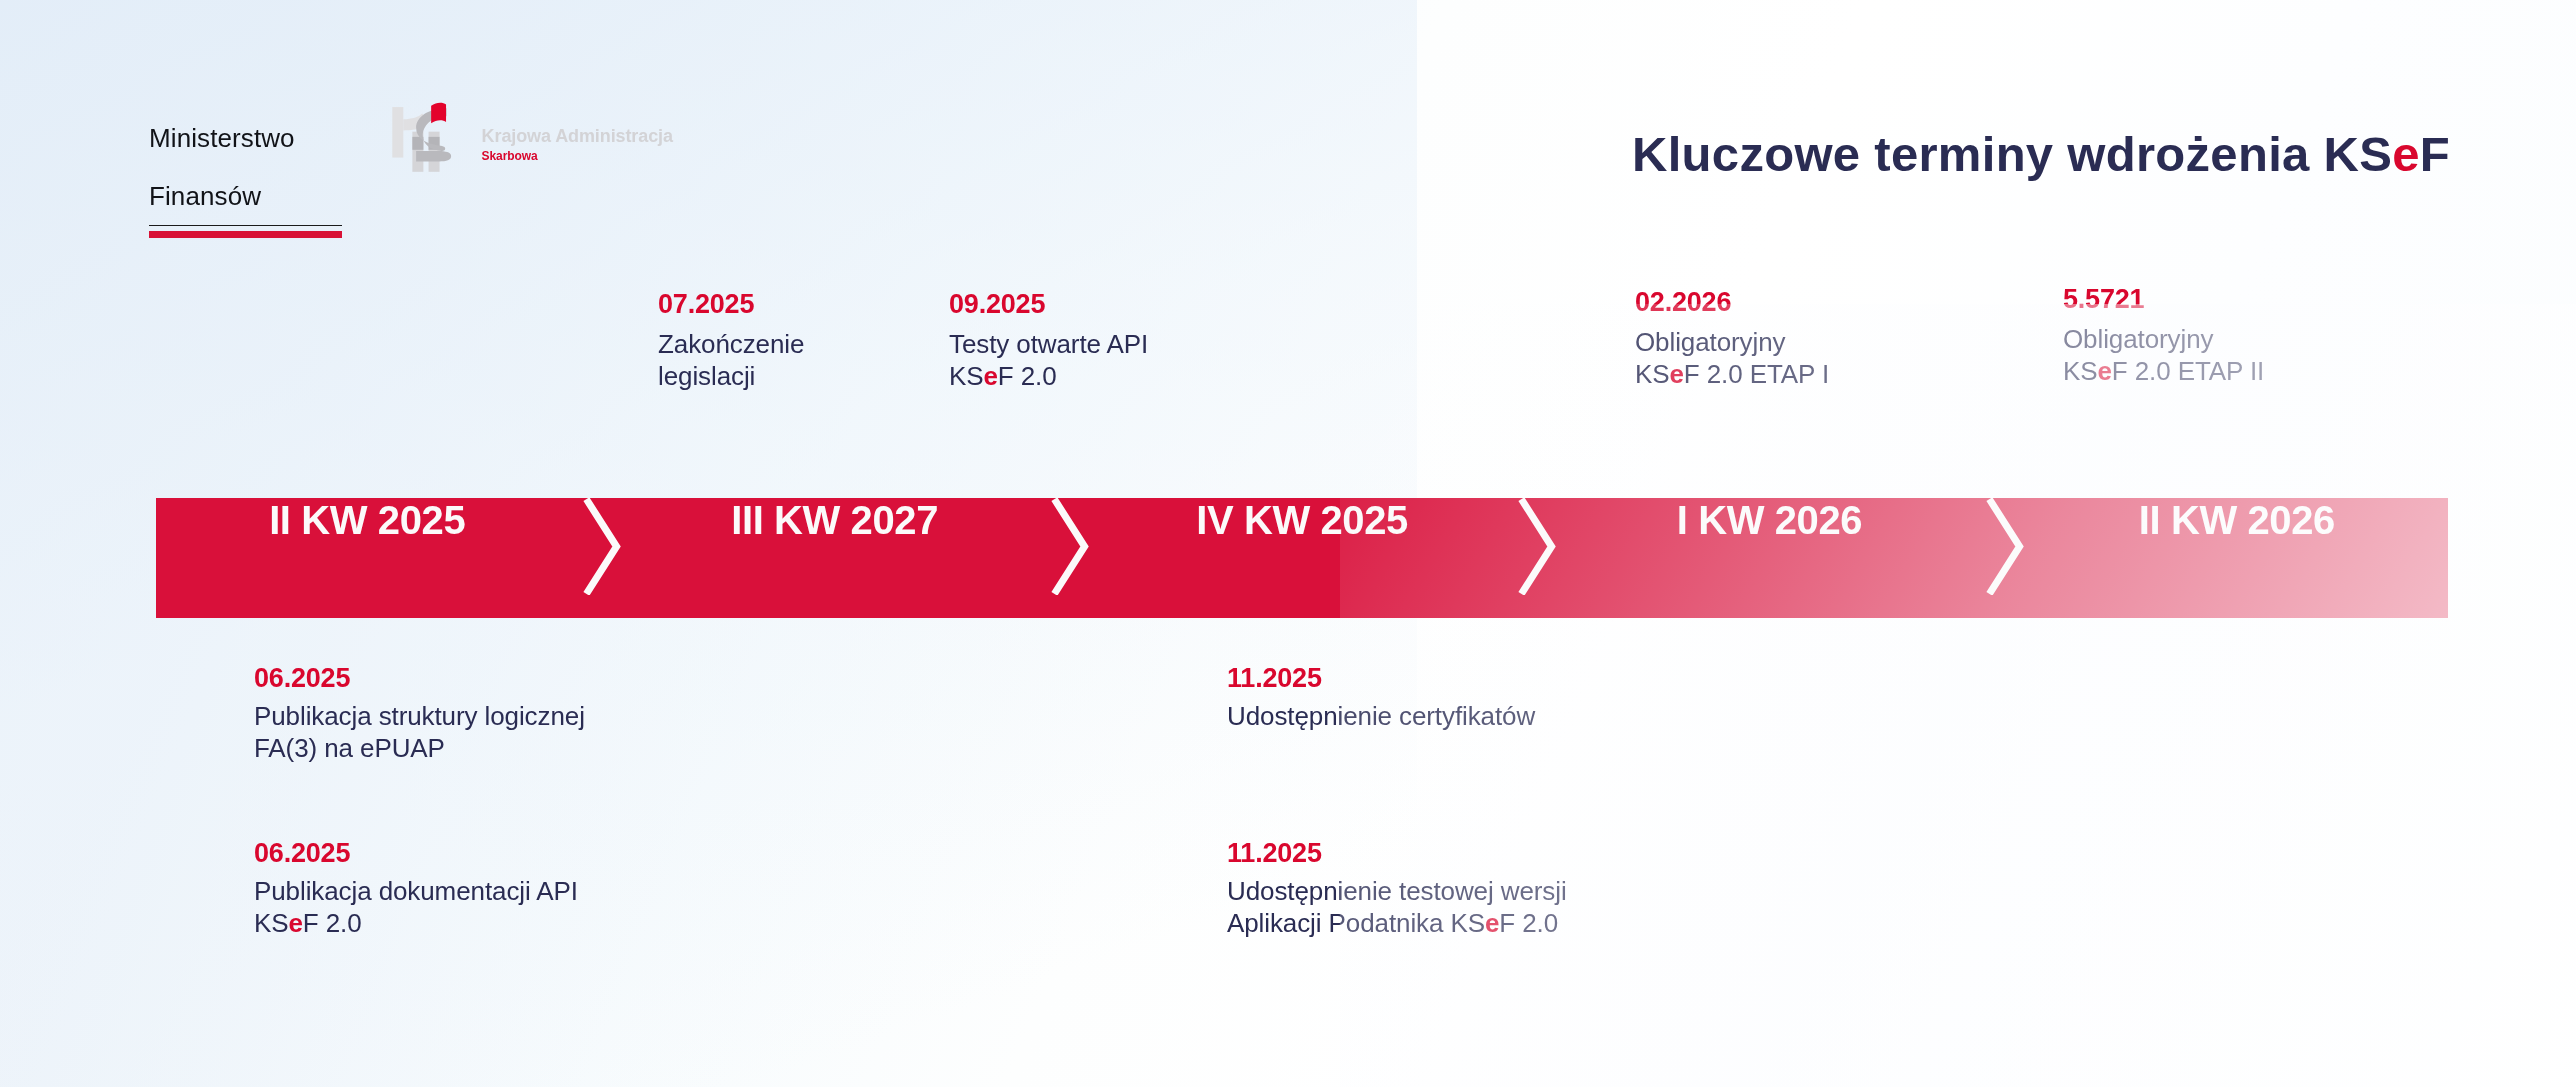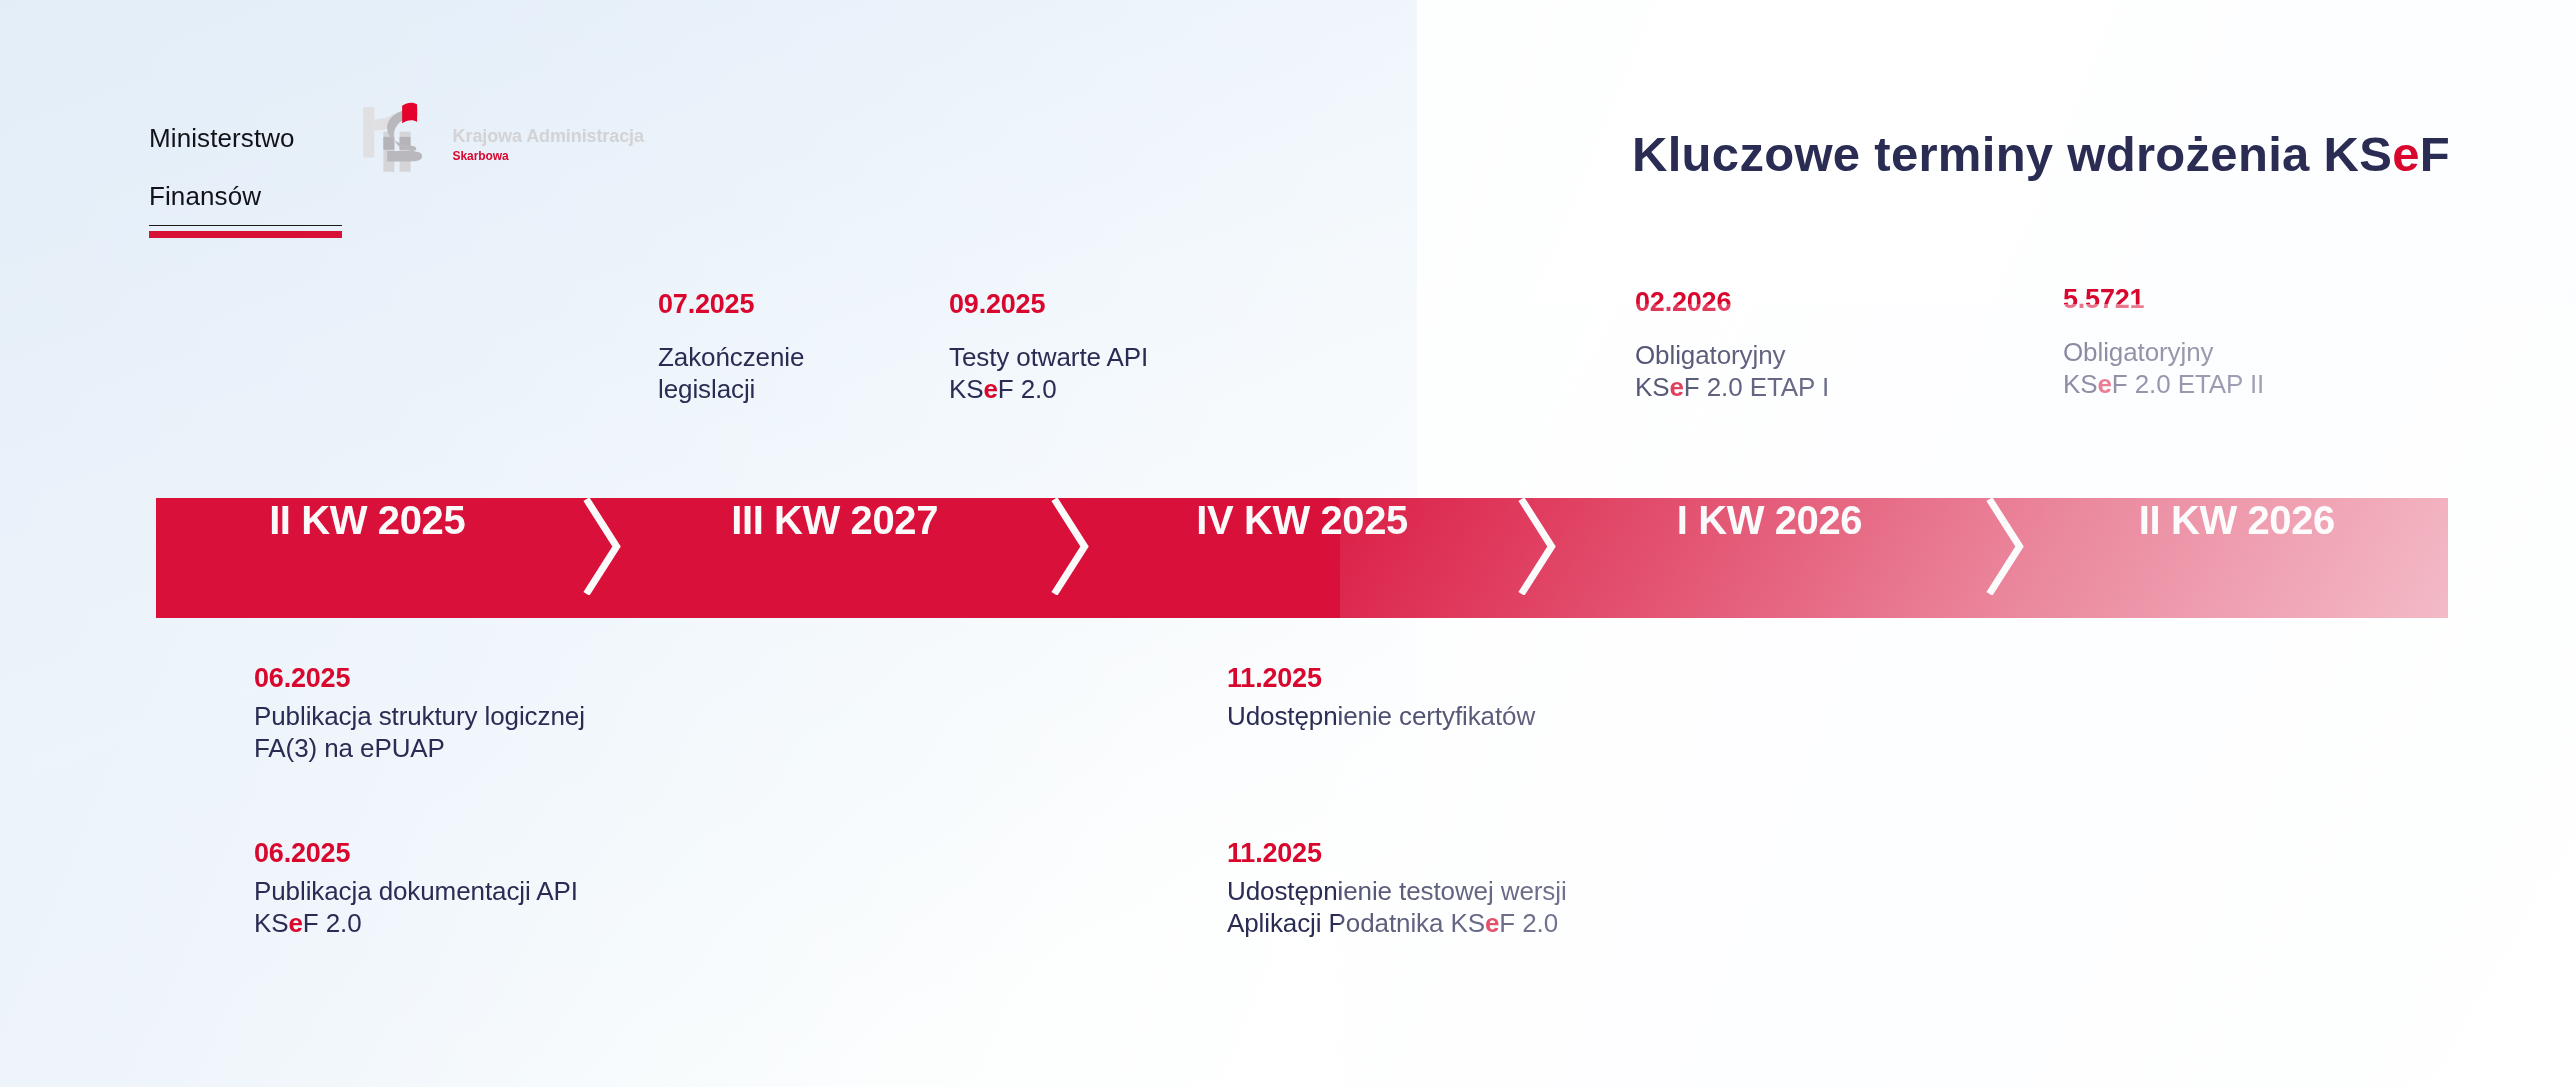--- a/index.html
+++ b/index.html
@@ -36,21 +36,21 @@
   .mf-logo{position:absolute;left:149px;top:95px;width:193px;}
   .mf-logo .ln{
     display:block;color:#111318;font-size:26px;line-height:30px;
     font-family:"Liberation Sans",sans-serif;letter-spacing:0.1px;margin-top:28px;
   }
   .mf-rule{margin-top:14px;width:193px;}
   .mf-rule .blk{height:1.3px;background:#1a1a1a;}
   .mf-rule .gap{height:4.5px;background:transparent;}
   .mf-rule .red{height:7px;background:#d81136;}
 
-  .kas-logo{position:absolute;left:362px;top:98px;display:flex;align-items:flex-start;}
+  .kas-logo{position:absolute;left:391px;top:98px;display:flex;align-items:flex-start;}
   .kas-mark{position:relative;width:79px;height:79px;flex:0 0 auto;}
   .kas-text{margin-left:11.6px;padding-top:28px;}
   .kas-text .l1{
     color:#d3d3d6;font-size:18px;line-height:20px;font-weight:bold;
     font-family:"Liberation Sans",sans-serif;letter-spacing:-0.1px;
   }
   .kas-text .l2{
     color:#d9072e;font-size:12px;line-height:20px;font-weight:bold;
     font-family:"Liberation Sans",sans-serif;letter-spacing:-0.1px;
   }
@@ -68,21 +68,21 @@
   .note{position:absolute;}
   .note .date{
     color:#d9072e;font-size:27px;line-height:31px;font-weight:bold;
     font-family:"Liberation Sans",sans-serif;letter-spacing:-0.2px;
   }
   .note .desc{
     color:#2a2c53;font-size:26px;line-height:32px;font-weight:normal;
     font-family:"Liberation Sans",sans-serif;letter-spacing:-0.1px;
     white-space:pre-line;
   }
-  .note.above .desc{margin-top:21px;}
+  .note.above .desc{margin-top:8px;}
   .note.below .desc{margin-top:6.4px;}
   .note .hi{color:#d9072e;font-weight:bold;}
 
   
   .timeline{
     position:absolute;left:156px;top:498px;width:2292px;height:120px;
     background:#d9103a;display:flex;align-items:flex-start;
   }
   .tl-seg{
     flex:1 1 0;display:flex;align-items:center;justify-content:center;

